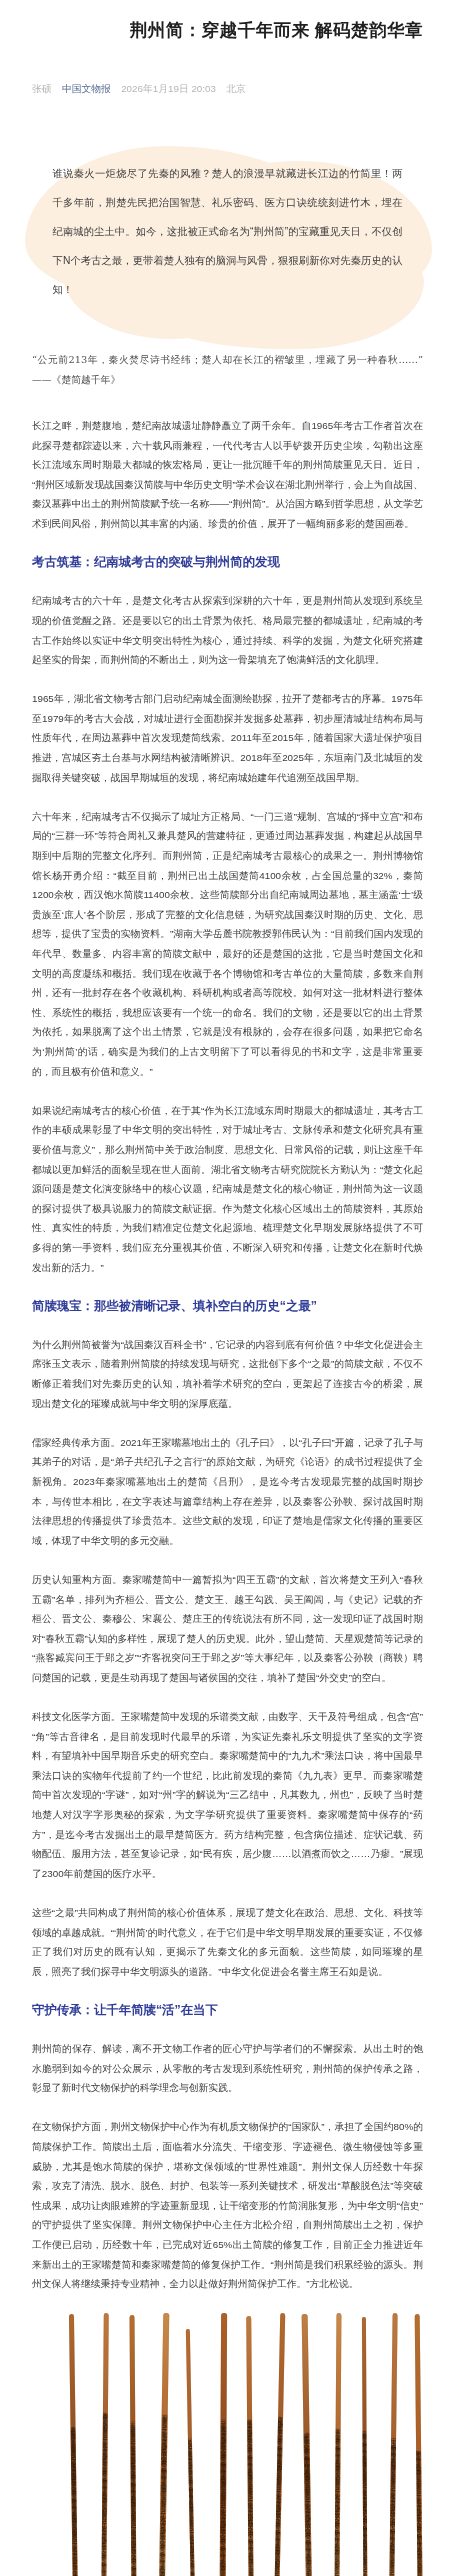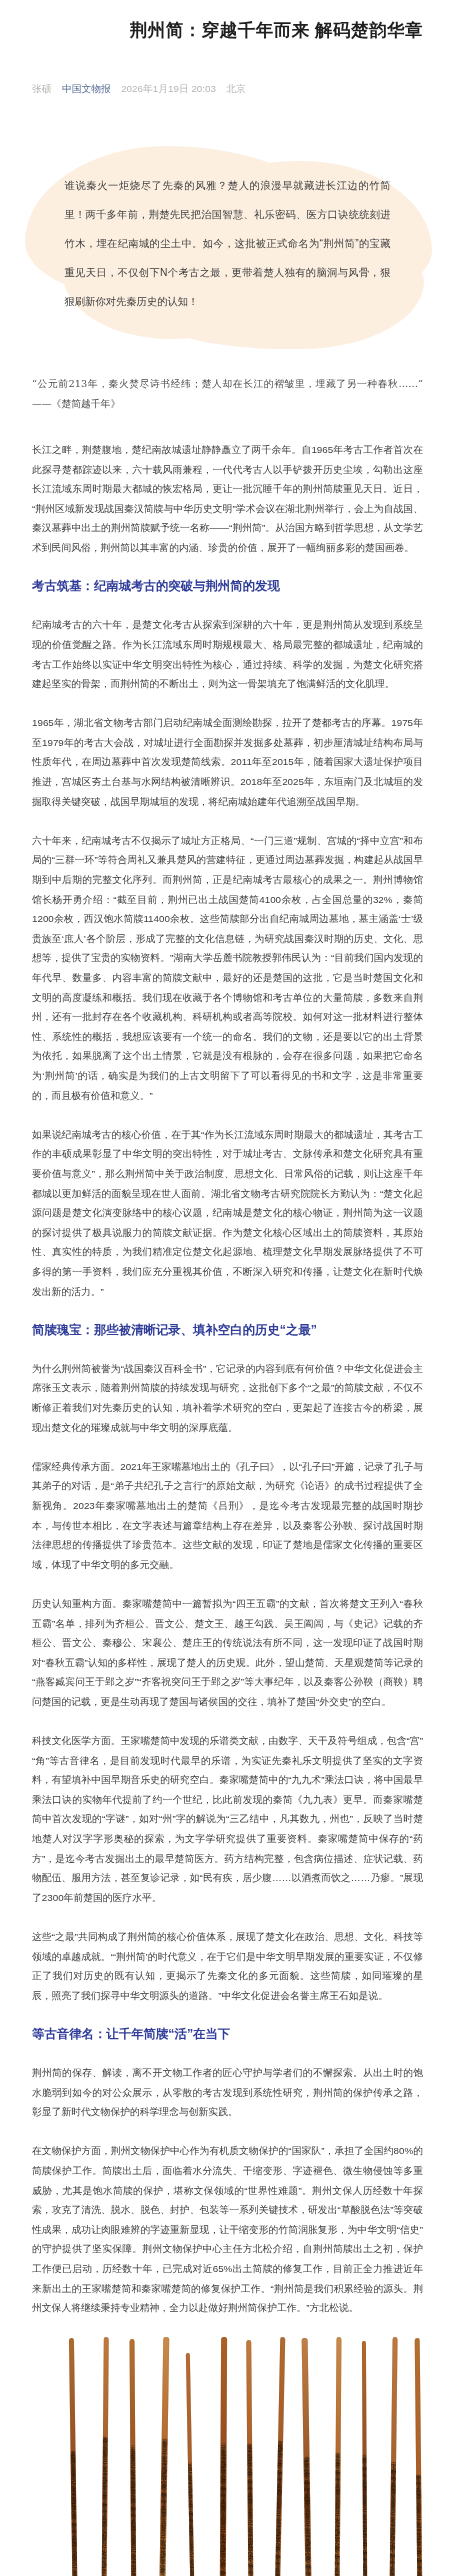--- a/index.html
+++ b/index.html
@@ -10,21 +10,21 @@
   .title{font-size:17.5px;line-height:1.32;font-weight:700;color:#1f1f1f;margin:3.1px 0 10.3px 0;letter-spacing:0.5px;text-align:right;}
   .byline{font-size:9.8px;color:#b5b5b5;display:flex;align-items:flex-end;gap:10.3px;}
   .byline .account{color:var(--link,#576b95);cursor:pointer;margin-top:31px;}
 
   .intro-wrap{position:relative;margin-top:47px;padding:12.4px 16.5px 24px 16.5px;}
   .blob{position:absolute;background:var(--blob,#fcefe0);z-index:0;}
   .blob.b1{left:-7.2px;top:3.1px;width:309px;height:155px;border-radius:46% 54% 58% 42% / 62% 52% 48% 38%;}
   .blob.b2{right:-9.3px;top:18.5px;width:289px;height:149px;border-radius:55% 45% 48% 52% / 50% 60% 40% 50%;}
   .blob.b3{left:103px;top:88px;width:289px;height:118px;border-radius:50% 50% 45% 55% / 55% 45% 60% 40%;}
   .blob.b4{left:31px;top:67px;width:216px;height:129px;border-radius:50%;}
-  .intro{position:relative;z-index:1;font-size:10.3px;line-height:29px;text-align:justify;color:#3c3c3c;margin:16px;}
+  .intro{position:relative;z-index:1;font-size:10.3px;line-height:29px;text-align:justify;color:#3c3c3c;margin:4px;}
 
   .quote{margin:17.5px 0 25px 0;font-family:"DejaVu Serif","Liberation Serif",serif;font-size:9.8px;line-height:20.6px;color:#4c4c4c;text-align:justify;}
 
   p.body{font-size:9.8px;line-height:19.6px;text-align:justify;margin:0 0 19.6px 0;color:#3a3a3a;}
   h2.sec{font-size:12.4px;line-height:19.6px;font-weight:700;color:var(--accent,#303d99);margin:11.3px 0 18.5px 0;}
 
   
   .fig1{position:relative;height:449px;margin:3.1px 0 0 0;background:#fff;}
   .slip{position:absolute;overflow:hidden;border-radius:2.6px;box-shadow:0 0 1px rgba(90,50,10,.45) inset;}
   .slip-text{display:block;writing-mode:vertical-rl;font-size:5.7px;line-height:1;letter-spacing:1.5px;color:rgba(35,20,6,.82);width:100%;height:100%;text-align:center;filter:blur(0.2px);}
@@ -50,33 +50,33 @@
       <div class="blob b3"></div>
       <div class="blob b4"></div>
       <p class="intro">谁说秦火一炬烧尽了先秦的风雅？楚人的浪漫早就藏进长江边的竹简里！两千多年前，荆楚先民把治国智慧、礼乐密码、医方口诀统统刻进竹木，埋在纪南城的尘土中。如今，这批被正式命名为“荆州简”的宝藏重见天日，不仅创下N个考古之最，更带着楚人独有的脑洞与风骨，狠狠刷新你对先秦历史的认知！</p>
     </div>
 
     <p class="quote">“公元前213年，秦火焚尽诗书经纬；楚人却在长江的褶皱里，埋藏了另一种春秋……”——《楚简越千年》</p>
 
     <p class="body">长江之畔，荆楚腹地，楚纪南故城遗址静静矗立了两千余年。自1965年考古工作者首次在此探寻楚都踪迹以来，六十载风雨兼程，一代代考古人以手铲拨开历史尘埃，勾勒出这座长江流域东周时期最大都城的恢宏格局，更让一批沉睡千年的荆州简牍重见天日。近日，“荆州区域新发现战国秦汉简牍与中华历史文明”学术会议在湖北荆州举行，会上为自战国、秦汉墓葬中出土的荆州简牍赋予统一名称——“荆州简”。从治国方略到哲学思想，从文学艺术到民间风俗，荆州简以其丰富的内涵、珍贵的价值，展开了一幅绚丽多彩的楚国画卷。</p>
 
     <h2 class="sec">考古筑基：纪南城考古的突破与荆州简的发现</h2>
-    <p class="body">纪南城考古的六十年，是楚文化考古从探索到深耕的六十年，更是荆州简从发现到系统呈现的价值觉醒之路。作为长江流域东周时期规模最大、格局最完整的都城遗址，纪南城的考古工作始终以实证中华文明突出特性为核心，通过持续、科学的发掘，为楚文化研究搭建起坚实的骨架，而荆州简的不断出土，则为这一骨架填充了饱满鲜活的文化肌理。</p>
+    <p class="body">纪南城考古的六十年，是楚文化考古从探索到深耕的六十年，更是荆州简从发现到系统呈现的价值觉醒之路。还是要以它的出土背景为依托、格局最完整的都城遗址，纪南城的考古工作始终以实证中华文明突出特性为核心，通过持续、科学的发掘，为楚文化研究搭建起坚实的骨架，而荆州简的不断出土，则为这一骨架填充了饱满鲜活的文化肌理。</p>
     <p class="body">1965年，湖北省文物考古部门启动纪南城全面测绘勘探，拉开了楚都考古的序幕。1975年至1979年的考古大会战，对城址进行全面勘探并发掘多处墓葬，初步厘清城址结构布局与性质年代，在周边墓葬中首次发现楚简线索。2011年至2015年，随着国家大遗址保护项目推进，宫城区夯土台基与水网结构被清晰辨识。2018年至2025年，东垣南门及北城垣的发掘取得关键突破，战国早期城垣的发现，将纪南城始建年代追溯至战国早期。</p>
     <p class="body">六十年来，纪南城考古不仅揭示了城址方正格局、“一门三道”规制、宫城的“择中立宫”和布局的“三群一环”等符合周礼又兼具楚风的营建特征，更通过周边墓葬发掘，构建起从战国早期到中后期的完整文化序列。而荆州简，正是纪南城考古最核心的成果之一。荆州博物馆馆长杨开勇介绍：“截至目前，荆州已出土战国楚简4100余枚，占全国总量的32%，秦简1200余枚，西汉饱水简牍11400余枚。这些简牍部分出自纪南城周边墓地，墓主涵盖‘士’级贵族至‘庶人’各个阶层，形成了完整的文化信息链，为研究战国秦汉时期的历史、文化、思想等，提供了宝贵的实物资料。”湖南大学岳麓书院教授郭伟民认为：“目前我们国内发现的年代早、数量多、内容丰富的简牍文献中，最好的还是楚国的这批，它是当时楚国文化和文明的高度凝练和概括。我们现在收藏于各个博物馆和考古单位的大量简牍，多数来自荆州，还有一批封存在各个收藏机构、科研机构或者高等院校。如何对这一批材料进行整体性、系统性的概括，我想应该要有一个统一的命名。我们的文物，还是要以它的出土背景为依托，如果脱离了这个出土情景，它就是没有根脉的，会存在很多问题，如果把它命名为‘荆州简’的话，确实是为我们的上古文明留下了可以看得见的书和文字，这是非常重要的，而且极有价值和意义。”</p>
     <p class="body">如果说纪南城考古的核心价值，在于其“作为长江流域东周时期最大的都城遗址，其考古工作的丰硕成果彰显了中华文明的突出特性，对于城址考古、文脉传承和楚文化研究具有重要价值与意义”，那么荆州简中关于政治制度、思想文化、日常风俗的记载，则让这座千年都城以更加鲜活的面貌呈现在世人面前。湖北省文物考古研究院院长方勤认为：“楚文化起源问题是楚文化演变脉络中的核心议题，纪南城是楚文化的核心物证，荆州简为这一议题的探讨提供了极具说服力的简牍文献证据。作为楚文化核心区域出土的简牍资料，其原始性、真实性的特质，为我们精准定位楚文化起源地、梳理楚文化早期发展脉络提供了不可多得的第一手资料，我们应充分重视其价值，不断深入研究和传播，让楚文化在新时代焕发出新的活力。”</p>
 
     <h2 class="sec">简牍瑰宝：那些被清晰记录、填补空白的历史“之最”</h2>
     <p class="body">为什么荆州简被誉为“战国秦汉百科全书”，它记录的内容到底有何价值？中华文化促进会主席张玉文表示，随着荆州简牍的持续发现与研究，这批创下多个“之最”的简牍文献，不仅不断修正着我们对先秦历史的认知，填补着学术研究的空白，更架起了连接古今的桥梁，展现出楚文化的璀璨成就与中华文明的深厚底蕴。</p>
     <p class="body">儒家经典传承方面。2021年王家嘴墓地出土的《孔子曰》，以“孔子曰”开篇，记录了孔子与其弟子的对话，是“弟子共纪孔子之言行”的原始文献，为研究《论语》的成书过程提供了全新视角。2023年秦家嘴墓地出土的楚简《吕刑》，是迄今考古发现最完整的战国时期抄本，与传世本相比，在文字表述与篇章结构上存在差异，以及秦客公孙鞅、探讨战国时期法律思想的传播提供了珍贵范本。这些文献的发现，印证了楚地是儒家文化传播的重要区域，体现了中华文明的多元交融。</p>
     <p class="body">历史认知重构方面。秦家嘴楚简中一篇暂拟为“四王五霸”的文献，首次将楚文王列入“春秋五霸”名单，排列为齐桓公、晋文公、楚文王、越王勾践、吴王阖闾，与《史记》记载的齐桓公、晋文公、秦穆公、宋襄公、楚庄王的传统说法有所不同，这一发现印证了战国时期对“春秋五霸”认知的多样性，展现了楚人的历史观。此外，望山楚简、天星观楚简等记录的“燕客臧宾问王于郢之岁”“齐客祝突问王于郢之岁”等大事纪年，以及秦客公孙鞅（商鞅）聘问楚国的记载，更是生动再现了楚国与诸侯国的交往，填补了楚国“外交史”的空白。</p>
     <p class="body">科技文化医学方面。王家嘴楚简中发现的乐谱类文献，由数字、天干及符号组成，包含“宫”“角”等古音律名，是目前发现时代最早的乐谱，为实证先秦礼乐文明提供了坚实的文字资料，有望填补中国早期音乐史的研究空白。秦家嘴楚简中的“九九术”乘法口诀，将中国最早乘法口诀的实物年代提前了约一个世纪，比此前发现的秦简《九九表》更早。而秦家嘴楚简中首次发现的“字谜”，如对“州”字的解说为“三乙结中，凡其数九，州也”，反映了当时楚地楚人对汉字字形奥秘的探索，为文字学研究提供了重要资料。秦家嘴楚简中保存的“药方”，是迄今考古发掘出土的最早楚简医方。药方结构完整，包含病位描述、症状记载、药物配伍、服用方法，甚至复诊记录，如“民有疾，居少腹……以酒煮而饮之……乃瘳。”展现了2300年前楚国的医疗水平。</p>
     <p class="body">这些“之最”共同构成了荆州简的核心价值体系，展现了楚文化在政治、思想、文化、科技等领域的卓越成就。“‘荆州简’的时代意义，在于它们是中华文明早期发展的重要实证，不仅修正了我们对历史的既有认知，更揭示了先秦文化的多元面貌。这些简牍，如同璀璨的星辰，照亮了我们探寻中华文明源头的道路。”中华文化促进会名誉主席王石如是说。</p>
 
-    <h2 class="sec">等古音律名：让千年简牍“活”在当下</h2>
+    <h2 class="sec">守护传承：让千年简牍“活”在当下</h2>
     <p class="body">荆州简的保存、解读，离不开文物工作者的匠心守护与学者们的不懈探索。从出土时的饱水脆弱到如今的对公众展示，从零散的考古发现到系统性研究，荆州简的保护传承之路，彰显了新时代文物保护的科学理念与创新实践。</p>
     <p class="body">在文物保护方面，荆州文物保护中心作为有机质文物保护的“国家队”，承担了全国约80%的简牍保护工作。简牍出土后，面临着水分流失、干缩变形、字迹褪色、微生物侵蚀等多重威胁，尤其是饱水简牍的保护，堪称文保领域的“世界性难题”。荆州文保人历经数十年探索，攻克了清洗、脱水、脱色、封护、包装等一系列关键技术，研发出“草酸脱色法”等突破性成果，成功让肉眼难辨的字迹重新显现，让干缩变形的竹简润胀复形，为中华文明“信史”的守护提供了坚实保障。荆州文物保护中心主任方北松介绍，自荆州简牍出土之初，保护工作便已启动，历经数十年，已完成对近65%出土简牍的修复工作，目前正全力推进近年来新出土的王家嘴楚简和秦家嘴楚简的修复保护工作。“荆州简是我们积累经验的源头。荆州文保人将继续秉持专业精神，全力以赴做好荆州简保护工作。”方北松说。</p>
 
     <div class="fig1" id="fig1">
         <div class="slip" style="left: 40px; top: 1px; width: 5.2px; height: 439px; background: linear-gradient(rgb(176, 106, 48) 0%, rgb(138, 69, 26) 38%, rgb(176, 106, 48) 62%, rgb(138, 69, 26) 100%); transform: rotate(-0.8deg);">
           <span class="slip-text">大莫嚣阳为晋师战于长城之岁刑夷之月乙丑之日王廷于蓝郢之游宫贞吉疾少瘳以其故敚之占之恒贞吉甲子之日祷于卲王特牛馈之大莫嚣阳为晋师战于长城之岁刑夷之月乙丑之日王廷于蓝郢之游宫贞吉疾少瘳以其故敚之占之恒贞吉甲子之日祷于卲王特牛馈之大莫嚣阳为晋师战于长城之岁刑夷之月乙丑之日王廷于蓝郢之游宫贞吉疾少瘳以其故敚</span>
         </div>
         <div class="slip" style="left: 70px; top: 0px; width: 4.6px; height: 413px; background: linear-gradient(rgb(192, 122, 62) 0%, rgb(156, 85, 38) 38%, rgb(192, 122, 62) 62%, rgb(156, 85, 38) 100%); transform: rotate(0.5deg);">
           <span class="slip-text">为晋师战于长城之岁刑夷之月乙丑之日王廷于蓝郢之游宫贞吉疾少瘳以其故敚之占之恒贞吉甲子之日祷于卲王特牛馈之大莫嚣阳为晋师战于长城之岁刑夷之月乙丑之日王廷于蓝郢之游宫贞吉疾少瘳以其故敚之占之恒贞吉甲子之日祷于卲王特牛馈之大莫嚣阳为晋师战于长城之岁刑夷之月乙丑之日王廷于蓝郢之游宫贞吉疾少瘳以其故敚之占之恒</span>
         </div>

